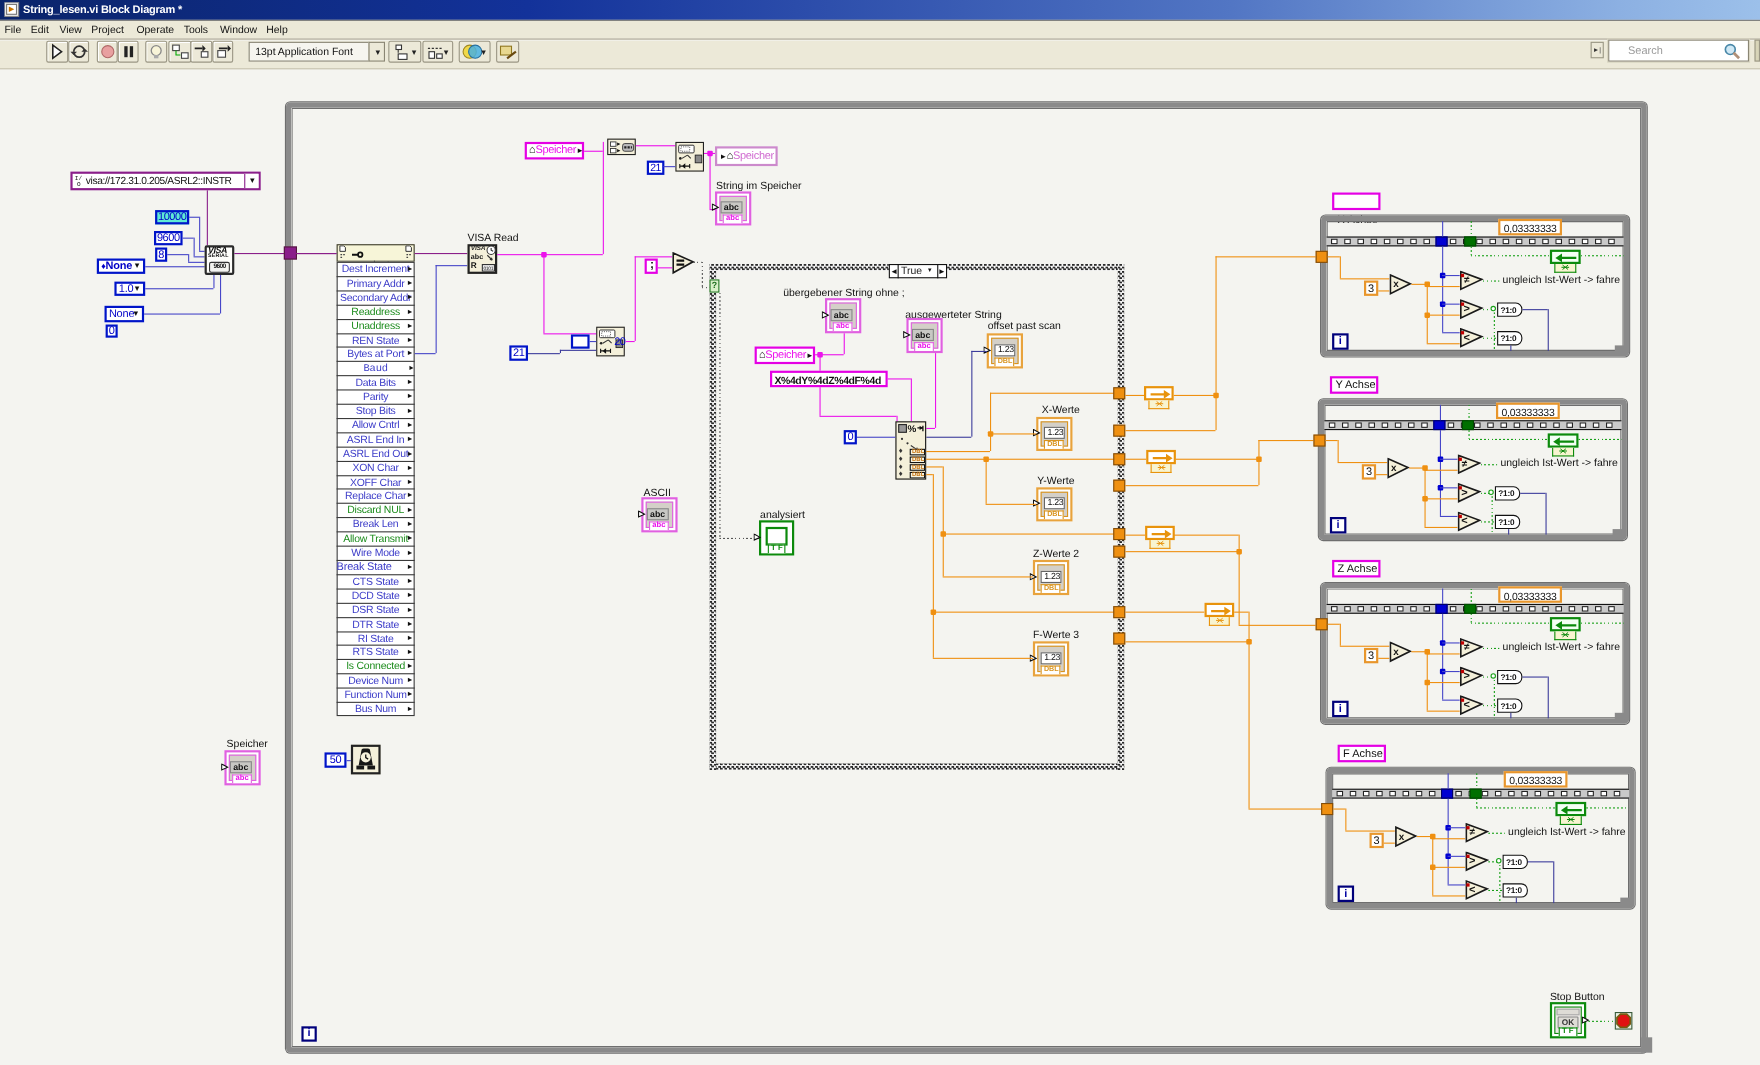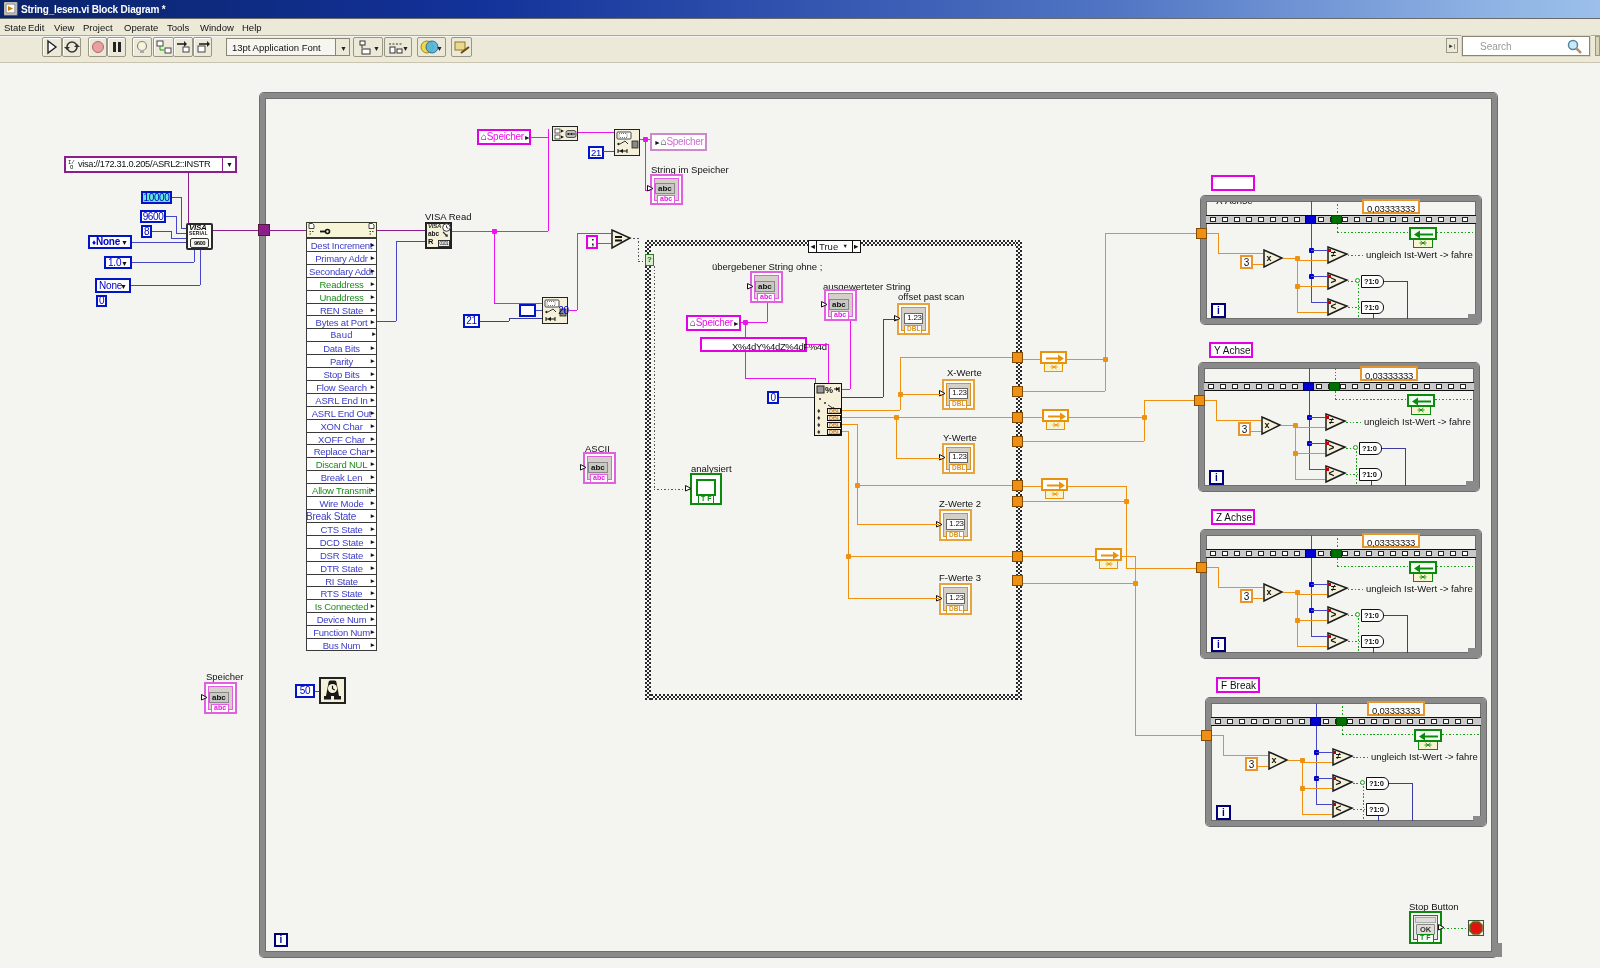--- a/index.html
+++ b/index.html
@@ -8,21 +8,21 @@
 </style></head>
 <body>
 <div class="ab" style="left:0px;top:0px;width:1600px;height:19px;background:linear-gradient(90deg,#0a246a 0%,#13329a 30%,#5276c4 70%,#8cb0e2 92%,#9cc0ea 100%);border-bottom:1px solid #6a6a6a;"></div>
 <svg class="ab" width="14" height="14" style="left:4px;top:2px">
     <rect x="0" y="0" width="13" height="13" fill="#e8e8e8" stroke="#888"></rect>
     <rect x="2" y="2" width="9" height="9" fill="#fff" stroke="#777"></rect>
     <polygon points="4,4 9,6.5 4,9" fill="#cc7700"></polygon>
   </svg>
 <div class="ab" style="left:21px;top:4px;font-size:10px;color:#ffffff;font-weight:bold;white-space:nowrap;line-height:12px;letter-spacing:-0.2px;">String_lesen.vi Block Diagram *</div>
 <div class="ab" style="left:0px;top:19px;width:1600px;height:17px;background:#ece9d8;border-bottom:1px solid #aca899;"></div>
-<div class="ab" style="left:4px;top:22px;font-size:9.5px;color:#111;font-weight:normal;white-space:nowrap;line-height:11.5px;">State</div>
+<div class="ab" style="left:4px;top:22px;font-size:9.5px;color:#111;font-weight:normal;white-space:nowrap;line-height:11.5px;">File</div>
 <div class="ab" style="left:28px;top:22px;font-size:9.5px;color:#111;font-weight:normal;white-space:nowrap;line-height:11.5px;">Edit</div>
 <div class="ab" style="left:54px;top:22px;font-size:9.5px;color:#111;font-weight:normal;white-space:nowrap;line-height:11.5px;">View</div>
 <div class="ab" style="left:83px;top:22px;font-size:9.5px;color:#111;font-weight:normal;white-space:nowrap;line-height:11.5px;">Project</div>
 <div class="ab" style="left:124px;top:22px;font-size:9.5px;color:#111;font-weight:normal;white-space:nowrap;line-height:11.5px;">Operate</div>
 <div class="ab" style="left:167px;top:22px;font-size:9.5px;color:#111;font-weight:normal;white-space:nowrap;line-height:11.5px;">Tools</div>
 <div class="ab" style="left:200px;top:22px;font-size:9.5px;color:#111;font-weight:normal;white-space:nowrap;line-height:11.5px;">Window</div>
 <div class="ab" style="left:242px;top:22px;font-size:9.5px;color:#111;font-weight:normal;white-space:nowrap;line-height:11.5px;">Help</div>
 <div class="ab" style="left:0px;top:37px;width:1600px;height:26px;background:#ece9d8;border-bottom:1px solid #c8c4b0;"></div>
 <div class="ab" style="left:42px;top:37px;width:20px;height:20px;background:#ece9d8;border:1px solid #9a9684;border-radius:2px;box-shadow:inset 1px 1px 0 #fff;">
     <svg width="18" height="18" style="position:absolute;left:0;top:0">
@@ -240,21 +240,21 @@
     <div style="position:absolute;left:0;top:50%;transform:translateY(-50%);width:100%;text-align:center;font-size:9.5px;letter-spacing:-0.2px;color:#3b3bc8;white-space:nowrap">Parity</div>
     <div style="position:absolute;right:1px;top:50%;transform:translateY(-55%);font-size:6.5px;color:#111">►</div>
   </div>
 <div class="ab" style="left:306px;top:367px;width:71px;height:1px;background:#3a3a3a;"></div>
 <div class="ab" style="left:306px;top:368px;width:71px;height:12px;">
     <div style="position:absolute;left:0;top:50%;transform:translateY(-50%);width:100%;text-align:center;font-size:9.5px;letter-spacing:-0.2px;color:#3b3bc8;white-space:nowrap">Stop Bits</div>
     <div style="position:absolute;right:1px;top:50%;transform:translateY(-55%);font-size:6.5px;color:#111">►</div>
   </div>
 <div class="ab" style="left:306px;top:380px;width:71px;height:1px;background:#3a3a3a;"></div>
 <div class="ab" style="left:306px;top:381px;width:71px;height:12px;">
-    <div style="position:absolute;left:0;top:50%;transform:translateY(-50%);width:100%;text-align:center;font-size:9.5px;letter-spacing:-0.2px;color:#3b3bc8;white-space:nowrap">Flow Search</div>
+    <div style="position:absolute;left:0;top:50%;transform:translateY(-50%);width:100%;text-align:center;font-size:9.5px;letter-spacing:-0.2px;color:#3b3bc8;white-space:nowrap">Allow Cntrl</div>
     <div style="position:absolute;right:1px;top:50%;transform:translateY(-55%);font-size:6.5px;color:#111">►</div>
   </div>
 <div class="ab" style="left:306px;top:393px;width:71px;height:1px;background:#3a3a3a;"></div>
 <div class="ab" style="left:306px;top:394px;width:71px;height:12px;">
     <div style="position:absolute;left:0;top:50%;transform:translateY(-50%);width:100%;text-align:center;font-size:9.5px;letter-spacing:-0.2px;color:#3b3bc8;white-space:nowrap">ASRL End In</div>
     <div style="position:absolute;right:1px;top:50%;transform:translateY(-55%);font-size:6.5px;color:#111">►</div>
   </div>
 <div class="ab" style="left:306px;top:406px;width:71px;height:1px;background:#3a3a3a;"></div>
 <div class="ab" style="left:306px;top:407px;width:71px;height:12px;">
     <div style="position:absolute;left:0;top:50%;transform:translateY(-50%);width:100%;text-align:center;font-size:9.5px;letter-spacing:-0.2px;color:#3b3bc8;white-space:nowrap">ASRL End Out</div>
@@ -511,21 +511,21 @@
     <div style="position:absolute;left:2px;top:50%;transform:translateY(-52%);font-size:10px;letter-spacing:-0.3px;color:#111;white-space:nowrap">⌂<span style="color:#ec13ec">Speicher</span><span style="font-size:7px;color:#111">►</span></div>
   </div>
 <div class="ab" style="left:741px;top:322px;width:26px;height:1px;background:#ec13ec;"></div>
 <div class="ab" style="left:767px;top:303px;width:1px;height:19px;background:#ec13ec;"></div>
 <div class="ab" style="left:743px;top:320px;width:5px;height:5px;background:#ec13ec;border-radius:1px;"></div>
 <div class="ab" style="left:745px;top:322px;width:1px;height:16px;background:#ec13ec;"></div>
 <div class="ab" style="left:745px;top:351px;width:1px;height:27px;background:#ec13ec;"></div>
 <div class="ab" style="left:745px;top:378px;width:70px;height:1px;background:#ec13ec;"></div>
 <div class="ab" style="left:815px;top:378px;width:1px;height:6px;background:#ec13ec;"></div>
 <div class="ab" style="left:700px;top:337px;width:107px;height:15px;background:#fff;border:2px solid #e400e4;">
-    <div style="position:absolute;left:2px;top:1.5px;font-size:9.5px;font-weight:normal;letter-spacing:-0.35px;color:#111;margin-left:28px;">X%4dY%4dZ%4dF%4d</div>
+    <div style="position:absolute;left:2px;top:1.5px;font-size:9.5px;font-weight:bold;letter-spacing:-0.35px;color:#111;">X%4dY%4dZ%4dF%4d</div>
   </div>
 <div class="ab" style="left:807px;top:344px;width:21px;height:1px;background:#ec13ec;"></div>
 <div class="ab" style="left:828px;top:344px;width:1px;height:39px;background:#ec13ec;"></div>
 <div class="ab" style="left:823px;top:281px;font-size:9.5px;color:#111;font-weight:normal;white-space:nowrap;line-height:11.5px;">ausgewerteter String</div>
 <div class="ab" style="left:824px;top:289px;width:33px;height:32px;background:#fff;border:2px solid #e060e0;"></div>
 <div class="ab" style="left:828px;top:293px;width:25px;height:24px;background:#d4d0c8;border:1px solid #e060e0;"></div>
 <div class="ab" style="left:829px;top:299px;width:20px;height:11px;background:#c8c8c4;border:1px solid #888;">
     <div style="position:absolute;left:2px;top:0px;font-size:8px;font-weight:bold;color:#111">abc</div>
   </div>
 <svg class="ab" width="7" height="7" style="left:821px;top:301px">
@@ -1032,21 +1032,21 @@
 <div class="ab" style="left:1361px;top:635px;width:23px;height:13px;background:#fff;border:1.5px solid #111;border-radius:0 6px 6px 0;">
     <div style="position:absolute;left:2px;top:50%;transform:translateY(-54%);font-size:7.5px;font-weight:bold;color:#111;letter-spacing:-0.2px">?1:0</div>
   </div>
 <div class="ab" style="left:1384px;top:615px;width:23px;height:1px;background:#3c3c9c;"></div>
 <div class="ab" style="left:1407px;top:615px;width:1px;height:38px;background:#3c3c9c;"></div>
 <div class="ab" style="left:1373px;top:648px;width:1px;height:5px;background:#3c3c9c;"></div>
 <div class="ab" style="left:1211px;top:637px;width:15px;height:15px;background:#fff;border:2px solid #00007a;">
     <div style="position:absolute;left:0;top:0;width:100%;text-align:center;font-weight:bold;font-size:10px;color:#0000a0">i</div>
   </div>
 <div class="ab" style="left:1216px;top:677px;width:44px;height:16px;background:#fff;border:2px solid #e400e4;">
-    <div style="position:absolute;left:3px;top:1px;font-size:10px;color:#111;white-space:nowrap">F Break</div>
+    <div style="position:absolute;left:3px;top:1px;font-size:10px;color:#111;white-space:nowrap">F Achse</div>
   </div>
 <div class="ab" style="left:1206px;top:698px;width:280px;height:128px;border:5px solid #8a8a8a;border-radius:4px;box-shadow:0 0 0 1px #6e6e6e,inset 0 0 0 1px #6e6e6e;"></div>
 <div class="ab" style="left:1473px;top:816px;width:9px;height:6px;background:#8a8a8a;"></div>
 <div class="ab" style="left:1211px;top:717px;width:270px;height:9px;background:#c9c9c9;border-top:1px solid #111;border-bottom:1px solid #111;"></div>
 <div class="ab" style="left:1215px;top:719px;width:5.5px;height:5px;background:#fff;border:1px solid #222;"></div>
 <div class="ab" style="left:1227px;top:719px;width:5.5px;height:5px;background:#fff;border:1px solid #222;"></div>
 <div class="ab" style="left:1239px;top:719px;width:5.5px;height:5px;background:#fff;border:1px solid #222;"></div>
 <div class="ab" style="left:1251px;top:719px;width:5.5px;height:5px;background:#fff;border:1px solid #222;"></div>
 <div class="ab" style="left:1263px;top:719px;width:5.5px;height:5px;background:#fff;border:1px solid #222;"></div>
 <div class="ab" style="left:1275px;top:719px;width:5.5px;height:5px;background:#fff;border:1px solid #222;"></div>

